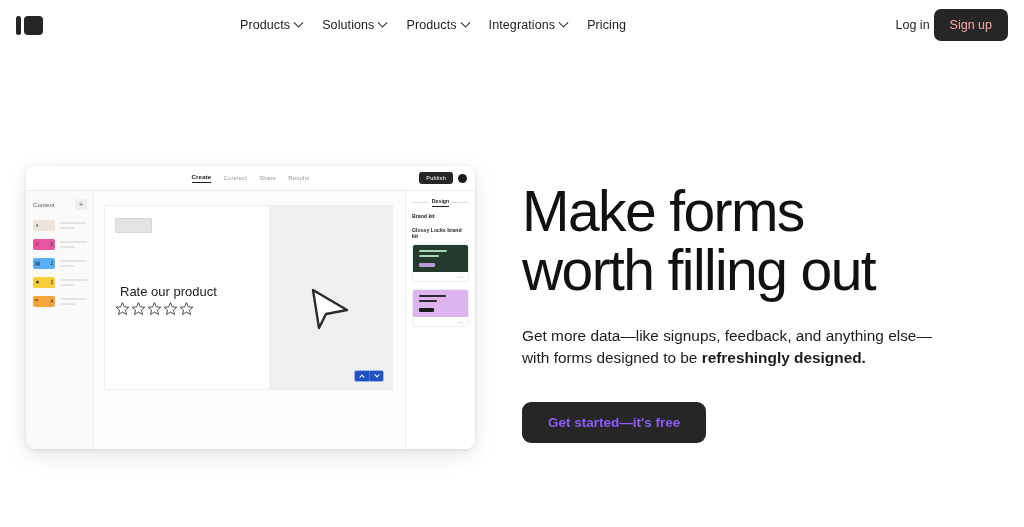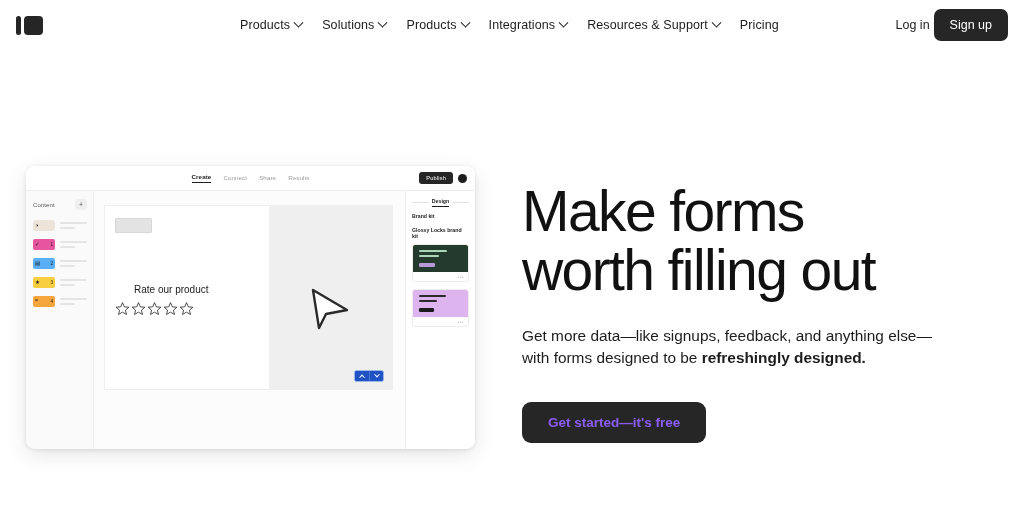--- a/index.html
+++ b/index.html
@@ -74,21 +74,21 @@
     align-items: center;
   }
   .login-link {
     font-size: 12.5px;
     color: #1c1c1c;
     cursor: pointer;
     padding: 6px 4px;
   }
   .signup-btn {
     background: #262627;
-    color: #ffffff;
+    color: #fca5a5;
     font-size: 12.5px;
     border: none;
     border-radius: 7px;
     padding: 9px 16px;
     cursor: pointer;
     font-family: inherit;
   }
 
   
   .hero {
@@ -238,22 +238,22 @@
     position: relative;
   }
   .img-ph {
     width: 37px; height: 15px;
     background: #e3e3e3;
     border: 1px solid #d8d8d8;
     border-radius: 1px;
   }
   .q-text {
     position: absolute;
-    top: 78px; left: 29px;
-    font-size: 10px;
+    top: 78px; left: 15px;
+    font-size: 13px;
     color: #1c1c1c;
   }
   .stars {
     position: absolute;
     top: 95px; left: 10px;
     display: flex;
     gap: 1px;
   }
   .cursor-icon {
     position: absolute;
@@ -371,24 +371,20 @@
     <div class="nav-item">
       <span>Solutions</span>
       <i class="chev"></i>
     </div>
     <div class="nav-item">
       <span>Products</span>
       <i class="chev"></i>
     </div>
     <div class="nav-item">
       <span>Integrations</span>
-      <i class="chev"></i>
-    </div>
-    <div class="nav-item">
-      <span>Resources &amp; Support</span>
       <i class="chev"></i>
     </div>
     <div class="nav-item">
       <span>Pricing</span>
     </div>
   </nav>
 
   <div class="nav-right">
     <span class="login-link">Log in</span>
     <button class="signup-btn">Sign up</button>

